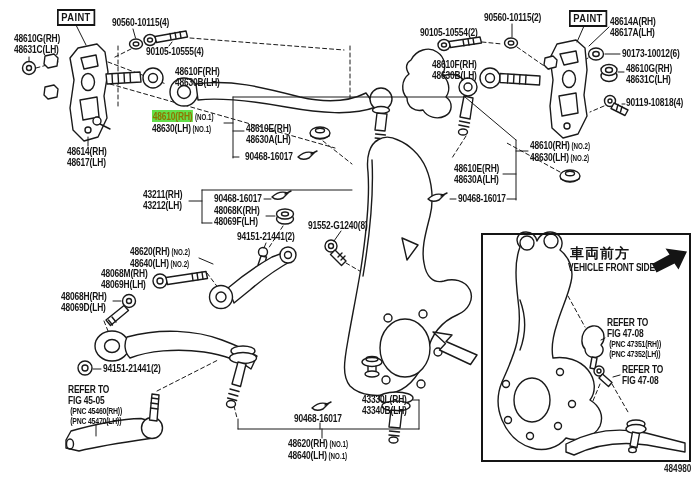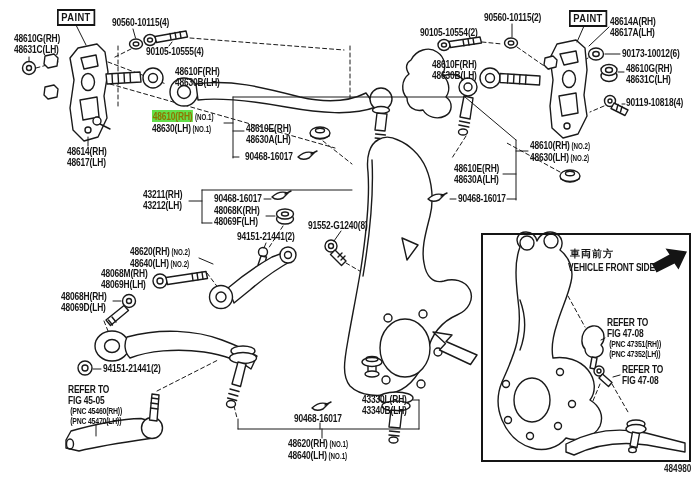--- a/index.html
+++ b/index.html
@@ -8,21 +8,21 @@
   .stage svg{position:absolute;left:0;top:0}
   #label-layer .lbl{position:absolute;transform:scaleX(0.73);transform-origin:0 0;
         font-weight:bold;font-size:11.5px;line-height:11px;letter-spacing:-0.2px;
         color:#151515;white-space:nowrap;z-index:3}
   .row{display:block}
   .suf{font-size:8.5px;letter-spacing:0}
   .pnc{font-size:9.5px;line-height:9.5px;padding-left:3px;letter-spacing:-0.3px}
   .hl{background:#63df49;color:#8f7300;padding:0 1px}
   #label-layer .paint-box{border:2px solid #151515;padding:0 3px;font-size:11px;
         line-height:13px;transform:scaleX(0.85);letter-spacing:0.5px}
-  #label-layer .jp{transform:none;font-size:10px;letter-spacing:1px}
+  #label-layer .jp{transform:none;font-size:14px;letter-spacing:1px}
   .inset-box{position:absolute;left:481px;top:233px;width:206px;height:225px;
         border:2px solid #151515;z-index:1}
   .figcode{position:absolute;left:664px;top:462px;font-size:10.5px;font-weight:bold;
         color:#222;transform:scaleX(0.78);transform-origin:0 0;z-index:3}
   .ln{stroke:#1a1a1a;stroke-width:1;fill:none;stroke-linecap:round}
   .dash{stroke:#1a1a1a;stroke-width:1;fill:none;stroke-dasharray:4 3;stroke-linecap:round}
   .part{stroke:#1a1a1a;stroke-width:1.4;fill:#ffffff;stroke-linejoin:round;stroke-linecap:round}
 </style>
 </head>
 <body>

